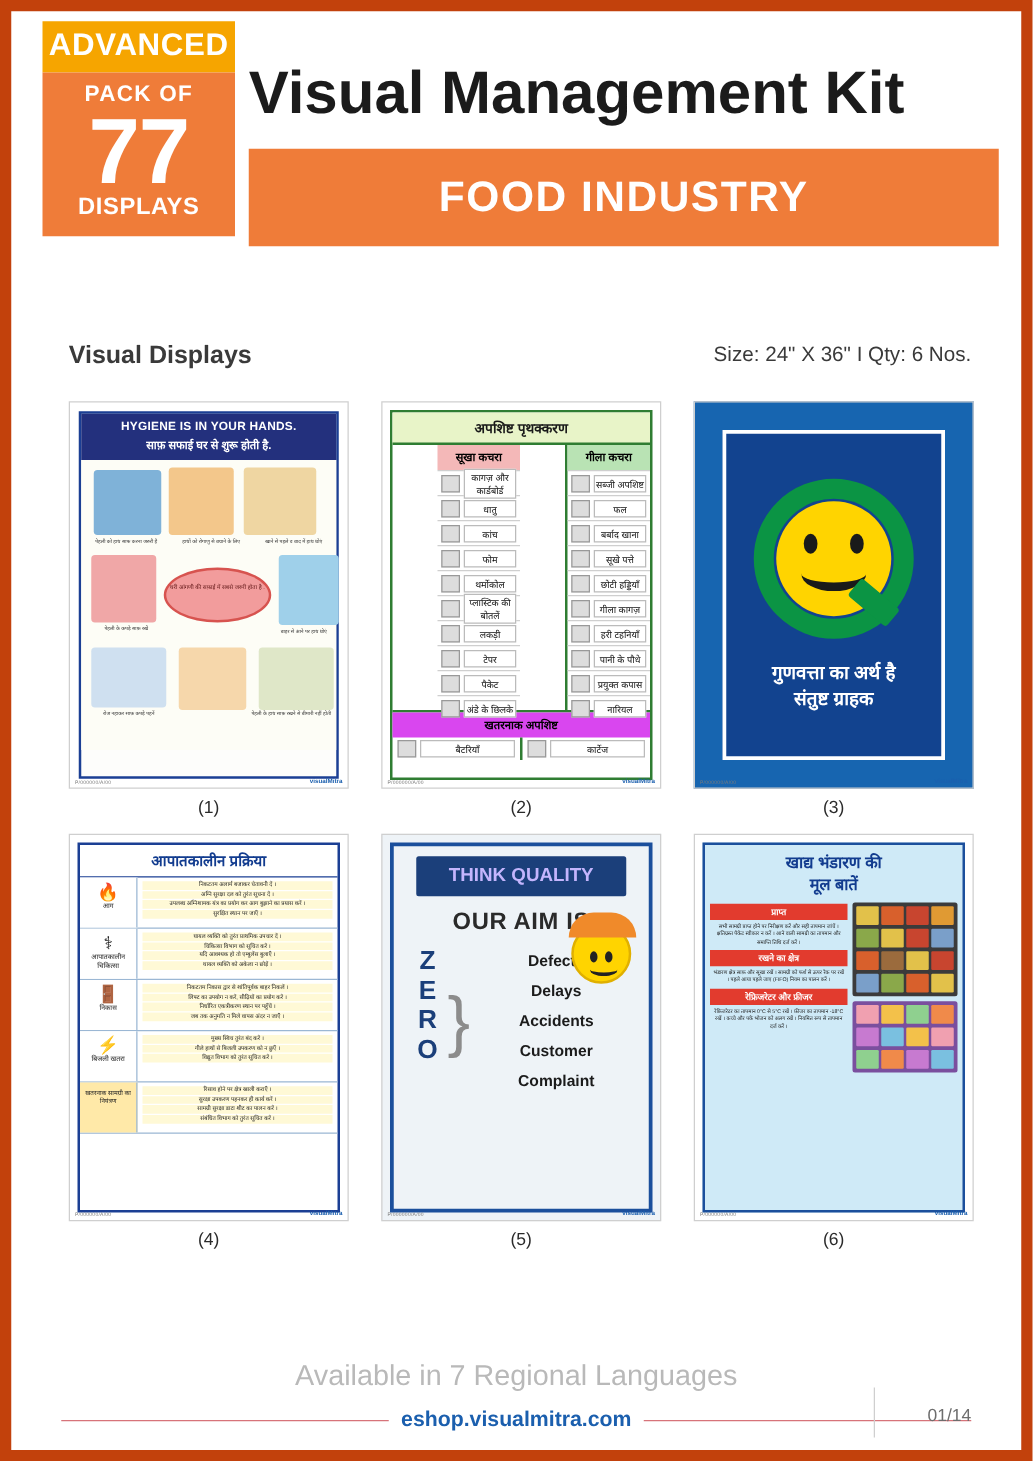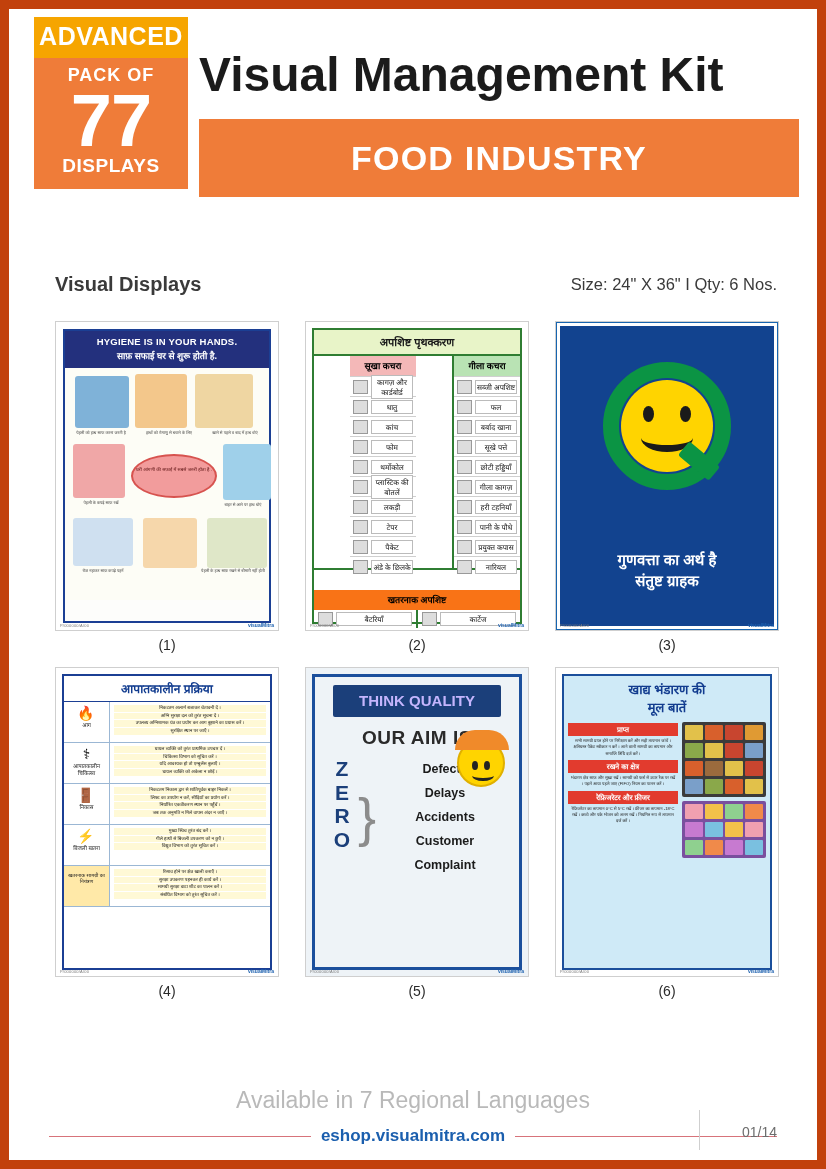--- a/index.html
+++ b/index.html
@@ -169,27 +169,27 @@
   .p2 .cols { display: flex; height: 212px; }
   .p2 .col { flex: 1; margin-left: 36px; }
   .p2 .col + .col { border-left: 2px solid #2f7d32; }
   .p2 .ch { text-align: center; font-weight: bold; font-size: 9px; padding: 3px 0 4px; }
   .p2 .dry .ch { background: #f4b8b8; }
   .p2 .wet .ch { background: #b9e3b4; }
   .p2 .row { display: flex; align-items: center; gap: 3px; padding: 1px 3px; border-top: 1px solid #cfcfcf; height: 20px; }
   .p2 .sw { width: 15px; height: 14px; border: 1px solid #999; background: #ddd; flex: 0 0 auto; }
   .p2 .rt { flex: 1; text-align: center; font-size: 7.4px; color: #111; border: 1px solid #bbb; padding: 1px 0; background: #fff; }
   .p2 .haz { border-top: 2px solid #2f7d32; }
-  .p2 .haz .ch { background: #f97316; margin-top: 20px; }
+  .p2 .haz .ch { background: #d946ef; }
   .p2 .hrow { display: flex; }
   .p2 .hrow .cellx { flex: 1; display: flex; align-items: center; gap: 3px; padding: 2px 4px; }
   .p2 .hrow .cellx + .cellx { border-left: 2px solid #2f7d32; }
 
   
-  .p3 { background: #1765b0; padding: 1px; }
+  .p3 { background: #1765b0; padding: 22px; }
   .p3 .inner { border: 3px solid #ffffff; height: 100%; background: #12438f; position: relative; }
   .p3 .qwrap { position: absolute; left: 0; right: 0; top: 22px; height: 155px; display: flex; align-items: center; justify-content: center; }
   .p3 .qcirc {
     width: 128px; height: 128px; border-radius: 50%;
     border: 16px solid #0b9444; background: #12438f;
     display: flex; align-items: center; justify-content: center;
     position: relative;
   }
   .p3 .smiley {
     width: 92px; height: 92px; border-radius: 50%;

